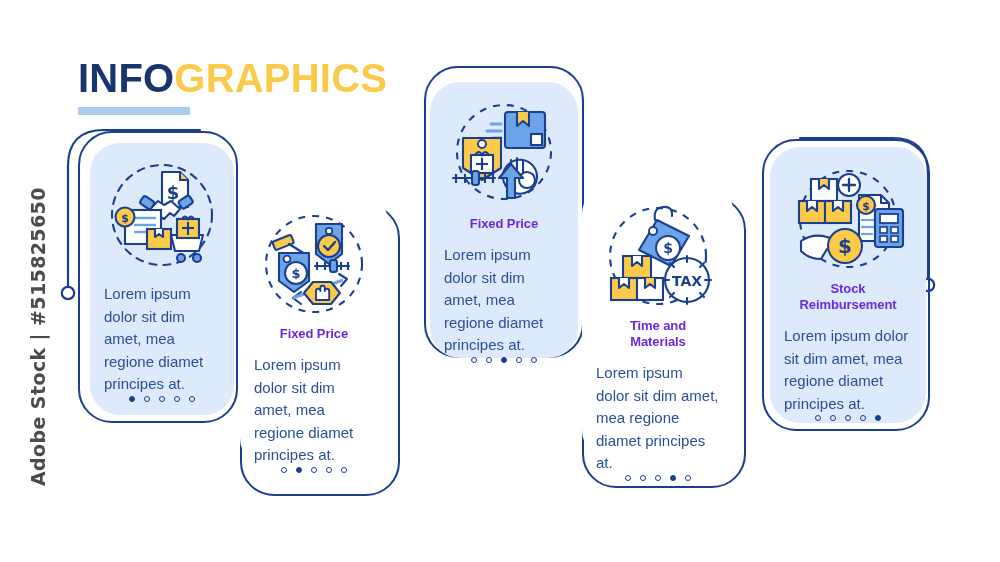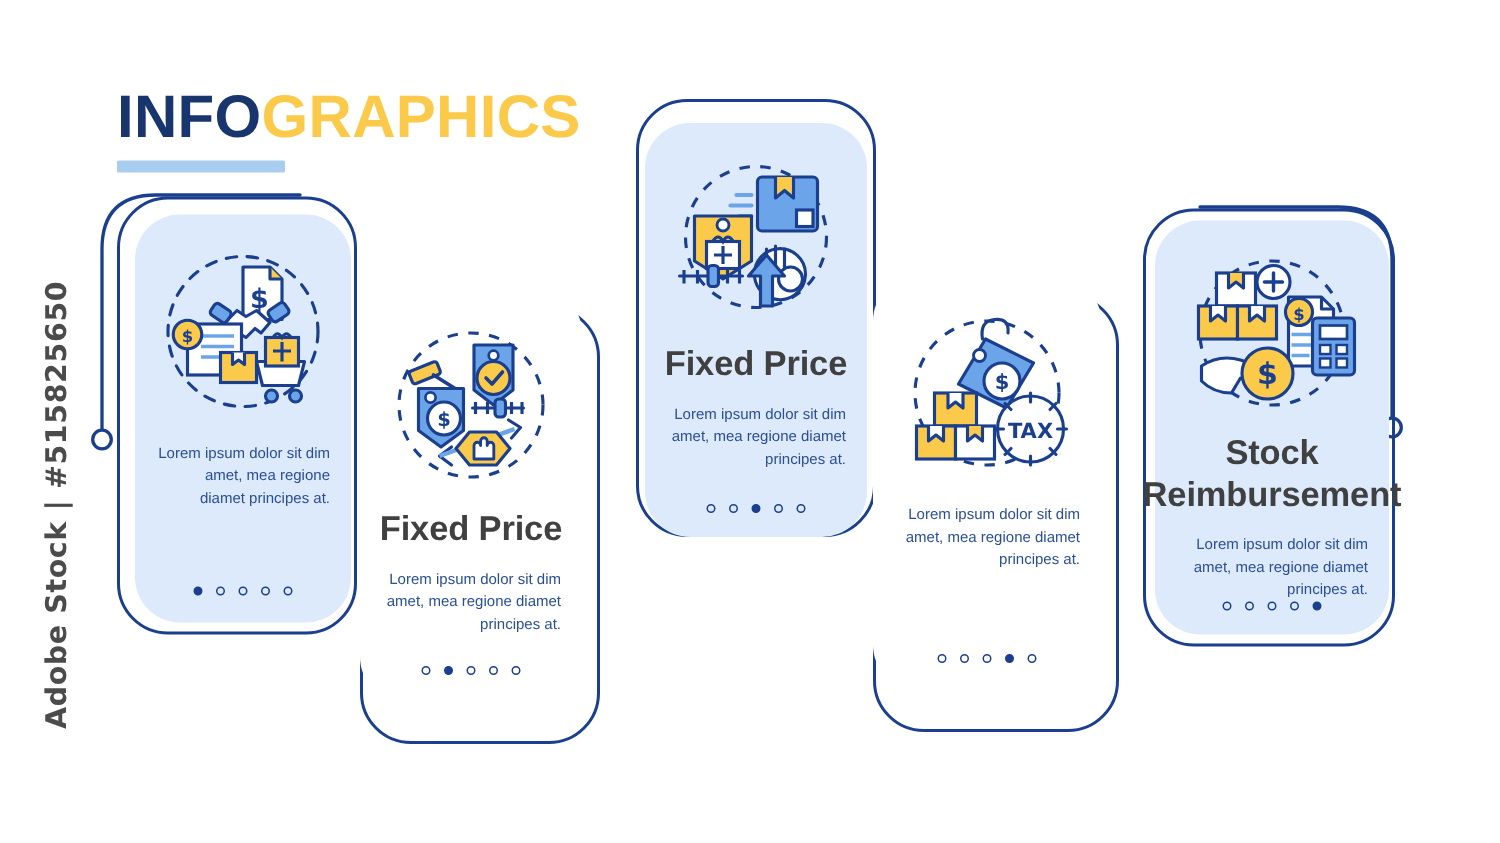--- a/index.html
+++ b/index.html
@@ -40,25 +40,25 @@
   .card.fill{background:#ddeafb;}
   .card.plain{background:#ffffff;}
 
   .icon-wrap{
     width:124px;height:124px;margin-top:16px;position:relative;
     display:flex;align-items:center;justify-content:center;
   }
   .icon-wrap svg{display:block;}
 
   .card-title{
-    color:#404040;font-weight:bold;font-size:23px;line-height:1.24;
+    color:#6d28d9;font-weight:bold;font-size:13px;line-height:1.24;
     text-align:center;margin-top:6px;padding:0 8px;letter-spacing:-.1px;
   }
   .card-desc{
-    color:#2a4f96;font-size:10px;line-height:1.5;text-align:right;
+    color:#2a4f96;font-size:15px;line-height:1.5;text-align:left;
     margin-top:12px;padding:0 14px;
   }
   .dots{display:flex;gap:9px;margin-top:auto;margin-bottom:0;}
   .dot{width:6px;height:6px;border-radius:50%;box-sizing:border-box;
        border:1.4px solid #1b3f8f;background:transparent;}
   .dot.on{background:#1b3f8f;}
 
   
   .wm{
     position:absolute;left:-92px;top:345px;width:260px;
@@ -290,20 +290,24 @@
             <line x1="64" y1="80" x2="70" y2="80"></line>
             <line x1="106" y1="80" x2="112" y2="80"></line>
             <line x1="71" y1="63" x2="75" y2="67"></line>
             <line x1="101" y1="93" x2="105" y2="97"></line>
             <line x1="105" y1="63" x2="101" y2="67"></line>
             <line x1="75" y1="93" x2="71" y2="97"></line>
           </g>
           <text x="88" y="86" font-family="DejaVu Sans, sans-serif" font-size="14" font-weight="bold" fill="#1b3f8f" text-anchor="middle">TAX</text>
         </g>
       </svg>
+    </div>
+    <div class="card-title">
+      <span>Time and</span><br>
+      <span>Materials</span>
     </div>
     <div class="card-desc">Lorem ipsum dolor sit dim amet, mea regione diamet principes at.</div>
     <div class="dots">
       <span class="dot"></span>
       <span class="dot"></span>
       <span class="dot"></span>
       <span class="dot on"></span>
       <span class="dot"></span>
     </div>
   </div>

